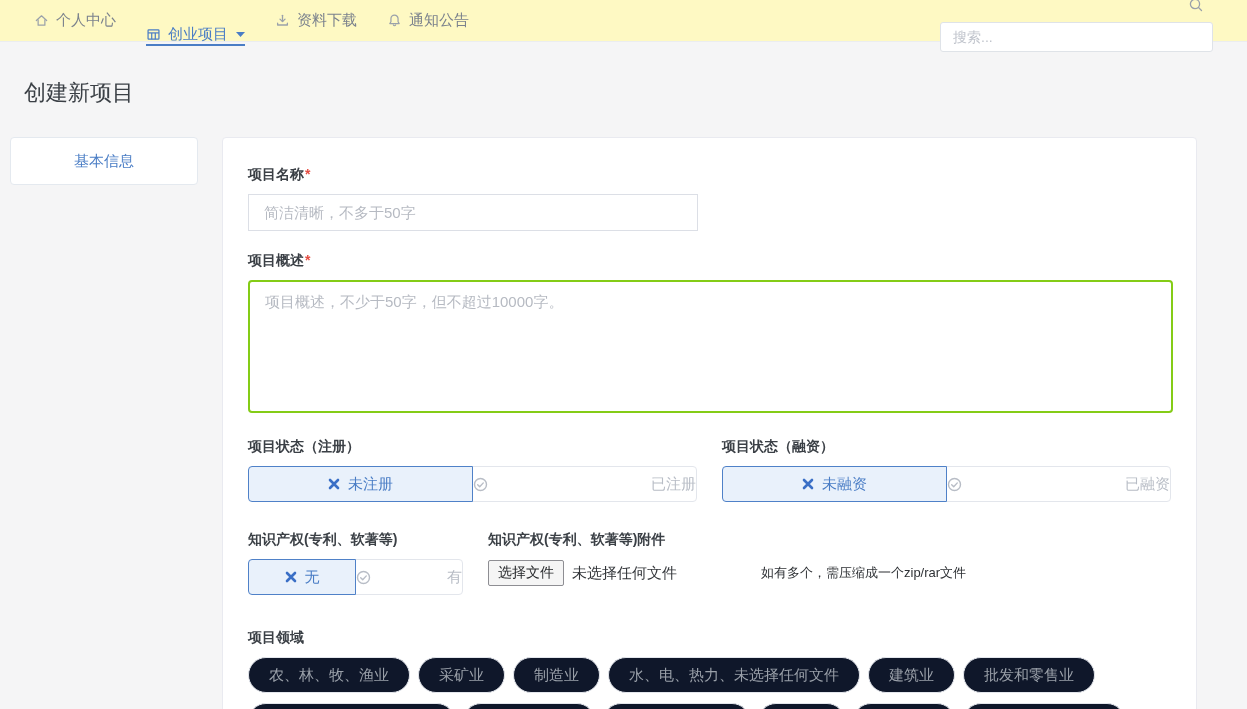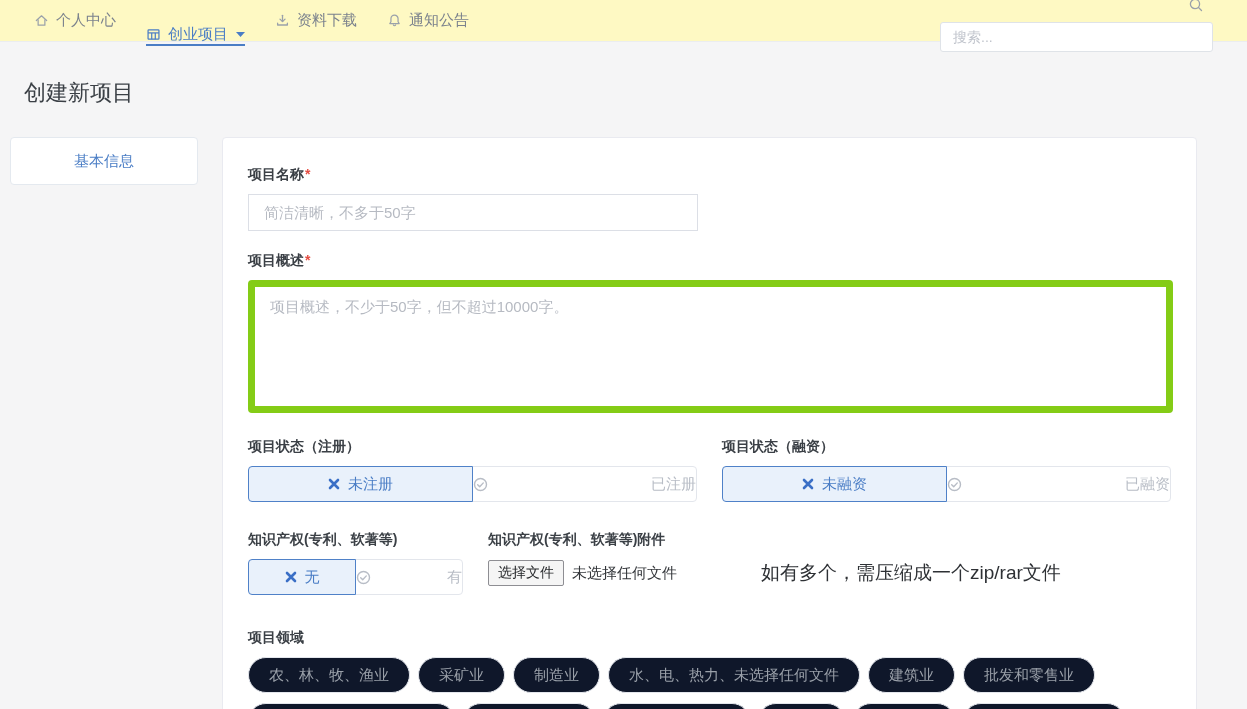--- a/index.html
+++ b/index.html
@@ -87,21 +87,21 @@
 
   .text-input {
     width: 450px; height: 37px;
     border: 1px solid #dcdfe6; border-radius: 0;
     padding: 0 15px; font-size: 15px; color: #606266;
     outline: none; font-family: inherit; background: #fff;
   }
   .text-input::placeholder, .textarea::placeholder { color: #b6bac2; }
   .textarea {
     width: 925px; height: 133px;
-    border: 7px solid #84cc16; border-radius: 4px;
+    border: 2px solid #84cc16; border-radius: 4px;
     padding: 11px 15px; font-size: 15px; color: #606266;
     outline: none; resize: none; font-family: inherit; background: #fff;
   }
 
   .row-gap { margin-bottom: 21px; }
   .status-row { display: flex; gap: 25px; margin-bottom: 29px; }
   .status-col { width: 450px; }
 
   .toggle-group { display: flex; }
   .toggle {
@@ -131,21 +131,21 @@
   .file-button {
     border: 1px solid #8e8e93;
     background: #f5f5f5;
     border-radius: 2px;
     padding: 3px 9px;
     font-size: 14px; color: #26282b;
     font-family: inherit;
     cursor: pointer;
   }
   .file-status { margin-left: 8px; font-size: 15px; color: #33363a; }
-  .file-note { margin-left: 84px; font-size: 19px; color: #2e3135; }
+  .file-note { margin-left: 84px; font-size: 13px; color: #2e3135; }
 
   .pill-wrap { display: flex; flex-wrap: wrap; width: 940px; }
   .pill {
     height: 36px; line-height: 34px;
     padding: 0 20px;
     background: #0f172a;
     border: 1px solid #e3e6ec;
     border-radius: 18px;
     color: #9aa0a9; font-size: 15px;
     margin: 0 8px 10px 0;

